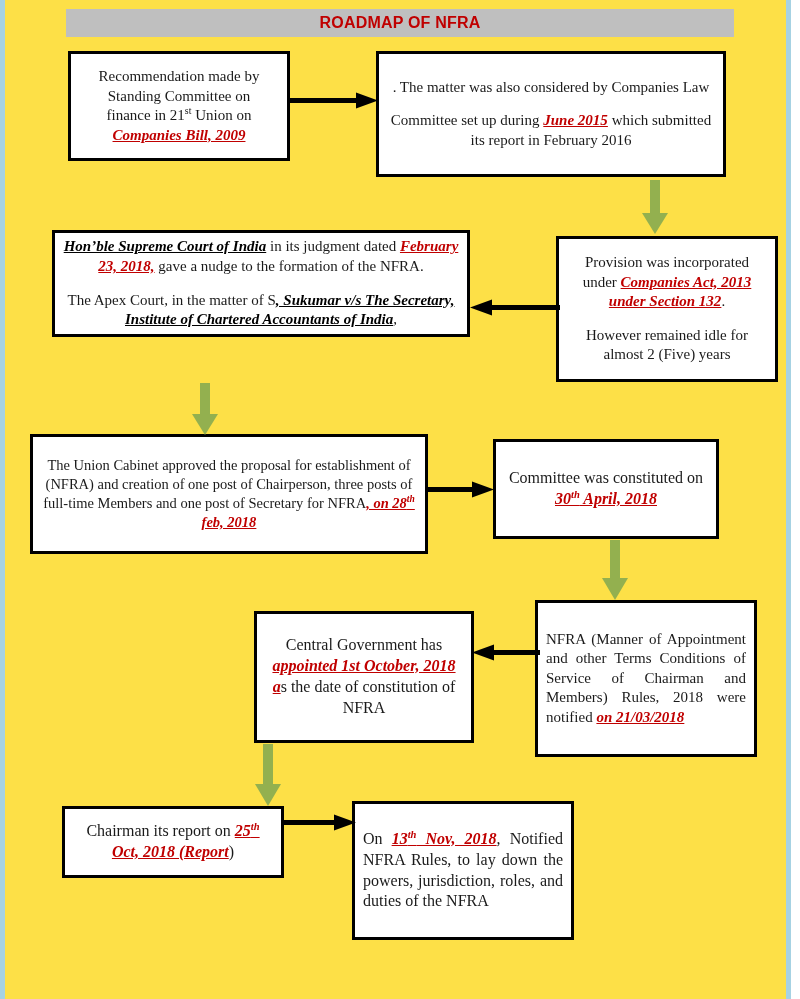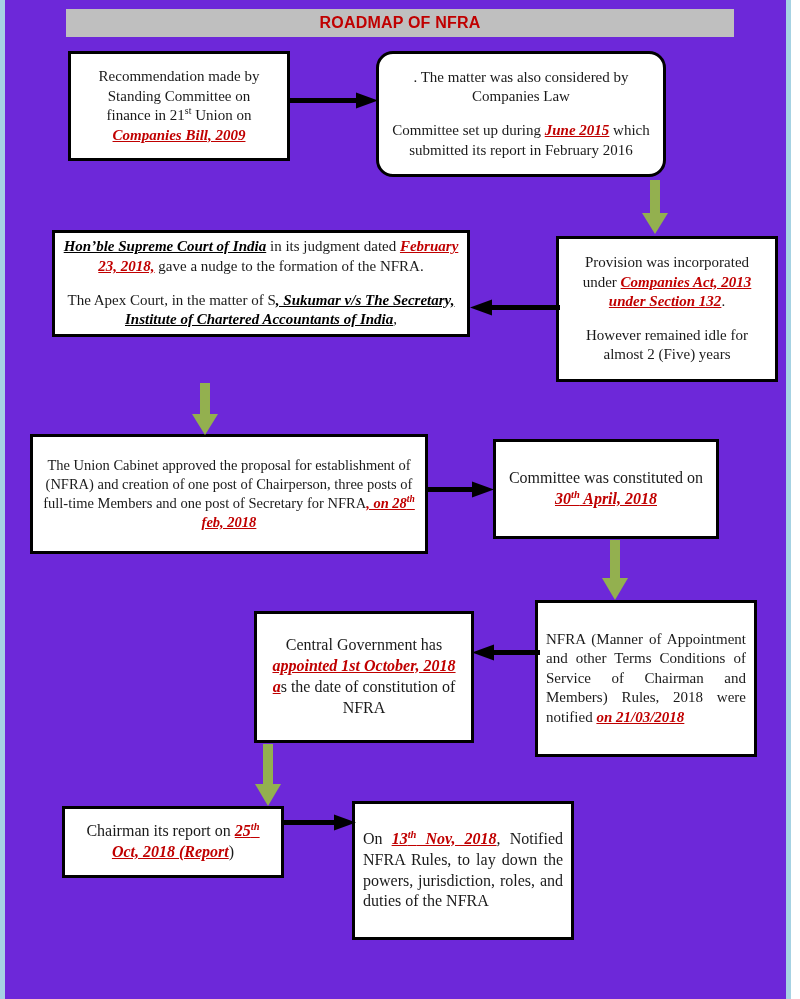--- a/index.html
+++ b/index.html
@@ -12,21 +12,21 @@
     height: 999px;
     position: relative;
     font-family: "Liberation Serif", "DejaVu Serif", serif;
     overflow: hidden;
   }
   #page {
     position: absolute;
     left: 0; top: 0;
     width: 800px;
     height: 999px;
-    background: #6d28d9;
+    background: #fde047;
   }
   .edge-strip {
     position: absolute;
     top: 0;
     width: 5px;
     height: 999px;
     background: #a6d2e3;
   }
   .edge-left  { left: 0; }
   .edge-right { left: 786px; }
@@ -112,21 +112,21 @@
 
   <div class="node" style="left:68px; top:51px; width:222px; height:110px; font-size:15px;">
     <p class="ctr">
       <span>Recommendation made by</span><br>
       <span>Standing Committee on</span><br>
       <span>finance in 21</span><sup>st</sup><span> Union on</span><br>
       <span class="red">Companies Bill, 2009</span>
     </p>
   </div>
 
-  <div class="node" style="left:376px; top:51px; width:290px; height:126px; font-size:15px;border-radius:17px;">
+  <div class="node" style="left:376px; top:51px; width:350px; height:126px; font-size:15px;">
     <p class="ctr">. The matter was also considered by Companies Law</p>
     <p class="ctr">
       <span>Committee set up during </span><span class="red">June 2015</span><span> which submitted its report in February 2016</span>
     </p>
   </div>
 
   <div class="node" style="left:52px; top:230px; width:418px; height:107px; font-size:15px;">
     <p class="ctr">
       <span class="blk">Hon’ble Supreme Court of India</span><span> in its judgment dated </span><span class="red">February 23, 2018,</span><span> gave a nudge to the formation of the NFRA.</span>
     </p>

